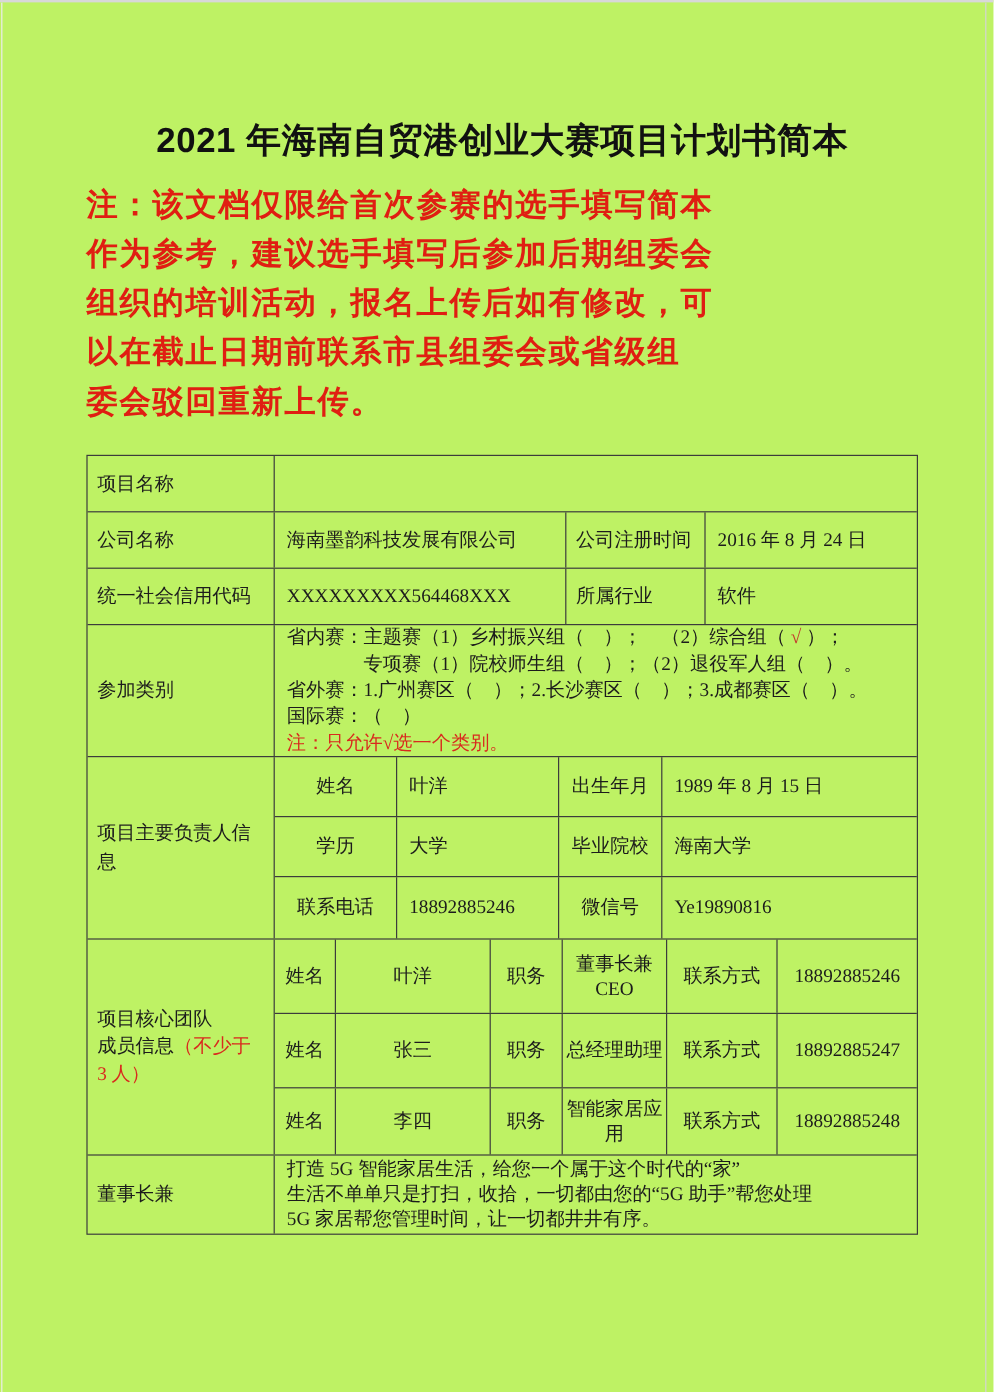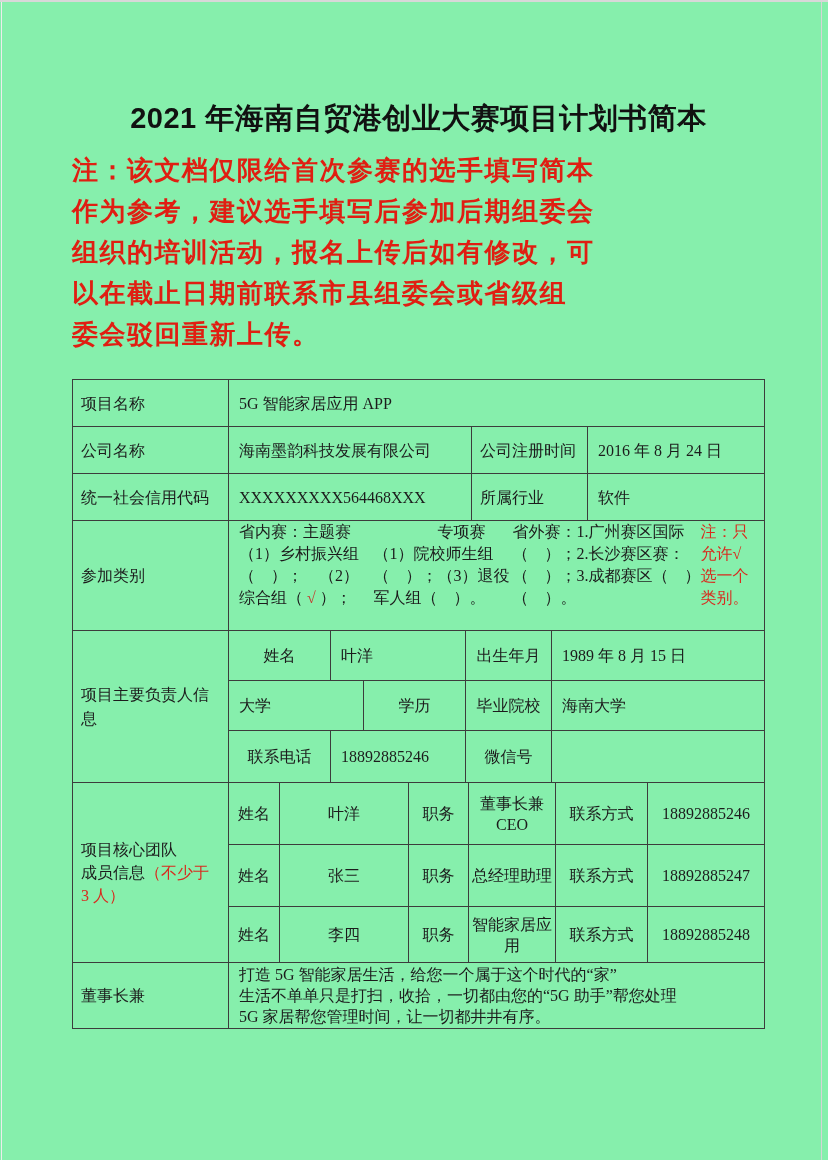--- a/index.html
+++ b/index.html
@@ -6,21 +6,21 @@
     --red:#e01e12;
     --table-red:#d92a1e;
     --check-red:#c53a2e;
     --bd:#3c3c3c;
     --ink:#1c1c1c;
   }
   *{box-sizing:border-box;margin:0;padding:0;}
   html,body{width:828px;background:#fff;}
   body{font-family:"Liberation Serif","DejaVu Serif",serif;color:var(--ink);}
   .sheet{
-    position:relative;width:828px;height:1160px;background:#86efac;
+    position:relative;width:828px;height:1160px;background:#bef264;
     border-top:2px solid #d8d8d8;overflow:hidden;
   }
   .page-edge-right{position:absolute;top:0;right:6px;width:1px;height:1160px;background:#d4d4d4;}
   .page-edge-left{position:absolute;top:0;left:1px;width:1px;height:1160px;background:#ececec;}
   .content{padding-top:98px;padding-left:72px;width:765px;}
 
   .doc-title{
     width:693px;text-align:center;
     font-family:"Liberation Sans","DejaVu Sans",sans-serif;
     font-weight:bold;font-size:29px;line-height:36px;color:#111;
@@ -64,21 +64,21 @@
   .h65{height:65px;}
   .pl8{padding-left:8px;}
   .pl10{padding-left:10px;}
   .pr6{padding-right:14px;}
   .center{justify-content:center;text-align:center;}
   .wrapcell{line-height:24px;}
   .sub{display:flex;flex-direction:column;}
   .subrow{display:flex;border-bottom:1px solid var(--bd);}
   .subrow:last-child{border-bottom:none;align-items:flex-end;}
   .cat{
-    flex-direction:row;align-items:flex-start;justify-content:space-between;
+    flex-direction:column;align-items:flex-start;justify-content:space-between;
     padding:0 10px;line-height:22px;white-space:pre-line;
   }
   .red{color:var(--table-red);}
   .check{color:var(--check-red);font-weight:bold;}
   .prelined{white-space:pre-line;text-align:center;}
   .summary-text{white-space:pre-line;line-height:21px;padding:2px 10px;}
   .team-label{line-height:23px;padding:6px 8px;}
 </style>
 </head>
 <body>
@@ -94,67 +94,67 @@
     <div class="notice">注：该文档仅限给首次参赛的选手填写简本
 作为参考，建议选手填写后参加后期组委会
 组织的培训活动，报名上传后如有修改，可
 以在截止日期前联系市县组委会或省级组
 委会驳回重新上传。</div>
 
     <div class="tbl">
 
       <div class="tr h47">
         <div class="td w156 br pl8">项目名称</div>
-        <div class="td grow pl10">5G 智能家居应用 APP</div>
       </div>
 
       <div class="tr h47">
         <div class="td w156 br pl8">公司名称</div>
         <div class="td w243 br pl10">海南墨韵科技发展有限公司</div>
         <div class="td w116 br pl8">公司注册时间</div>
         <div class="td grow pl10">2016 年 8 月 24 日</div>
       </div>
 
       <div class="tr h47">
         <div class="td w156 br pl8">统一社会信用代码</div>
         <div class="td w243 br pl10">XXXXXXXXX564468XXX</div>
         <div class="td w116 br pl8">所属行业</div>
         <div class="td grow pl10">软件</div>
       </div>
 
       <div class="tr h110">
         <div class="td w156 br pl8">参加类别</div>
         <div class="td cat grow">
           <div><span>省内赛：主题赛（1）乡村振兴组（　）；　（2）综合组（ </span><span class="check">√</span><span> ）；</span></div>
-          <div>　　　　专项赛（1）院校师生组（　）；（3）退役军人组（　）。</div>
+          <div>　　　　专项赛（1）院校师生组（　）；（2）退役军人组（　）。</div>
           <div>省外赛：1.广州赛区（　）；2.长沙赛区（　）；3.成都赛区（　）。</div>
           <div>国际赛：（　）</div>
           <div class="red">注：只允许√选一个类别。</div>
         </div>
       </div>
 
       <div class="tr">
         <div class="td w156 br pl8 pr6 wrapcell">项目主要负责人信息</div>
         <div class="sub grow">
           <div class="subrow h50">
             <div class="td w102 br center">姓名</div>
             <div class="td w135 br pl10">叶洋</div>
             <div class="td w86 br center">出生年月</div>
             <div class="td grow pl10">1989 年 8 月 15 日</div>
           </div>
           <div class="subrow h50">
+            <div class="td w102 br center">学历</div>
             <div class="td w135 br pl10">大学</div>
-            <div class="td w102 br center">学历</div>
             <div class="td w86 br center">毕业院校</div>
             <div class="td grow pl10">海南大学</div>
           </div>
           <div class="subrow h51">
             <div class="td w102 br center">联系电话</div>
             <div class="td w135 br pl10">18892885246</div>
             <div class="td w86 br center">微信号</div>
+            <div class="td grow pl10">Ye19890816</div>
           </div>
         </div>
       </div>
 
       <div class="tr">
         <div class="td w156 br">
           <div class="team-label"><span class="prelined">项目核心团队
 成员信息</span><span class="red">（不少于 3 人）</span></div>
         </div>
         <div class="sub grow">

